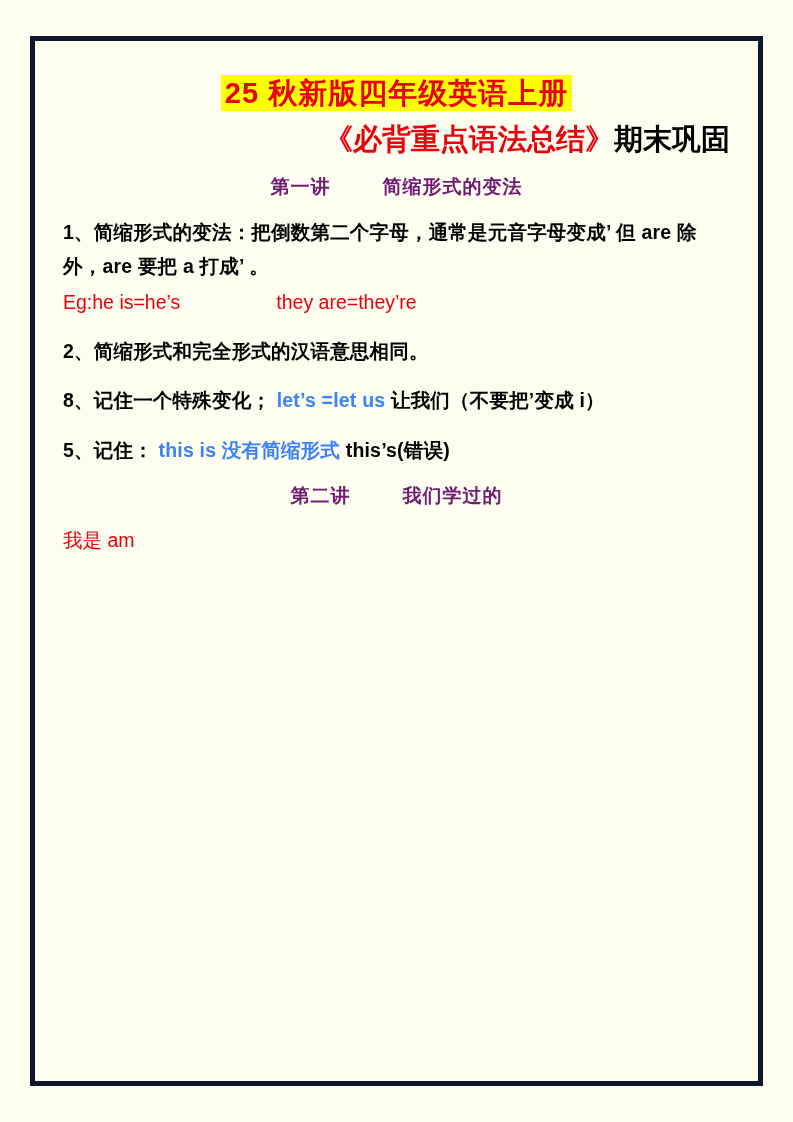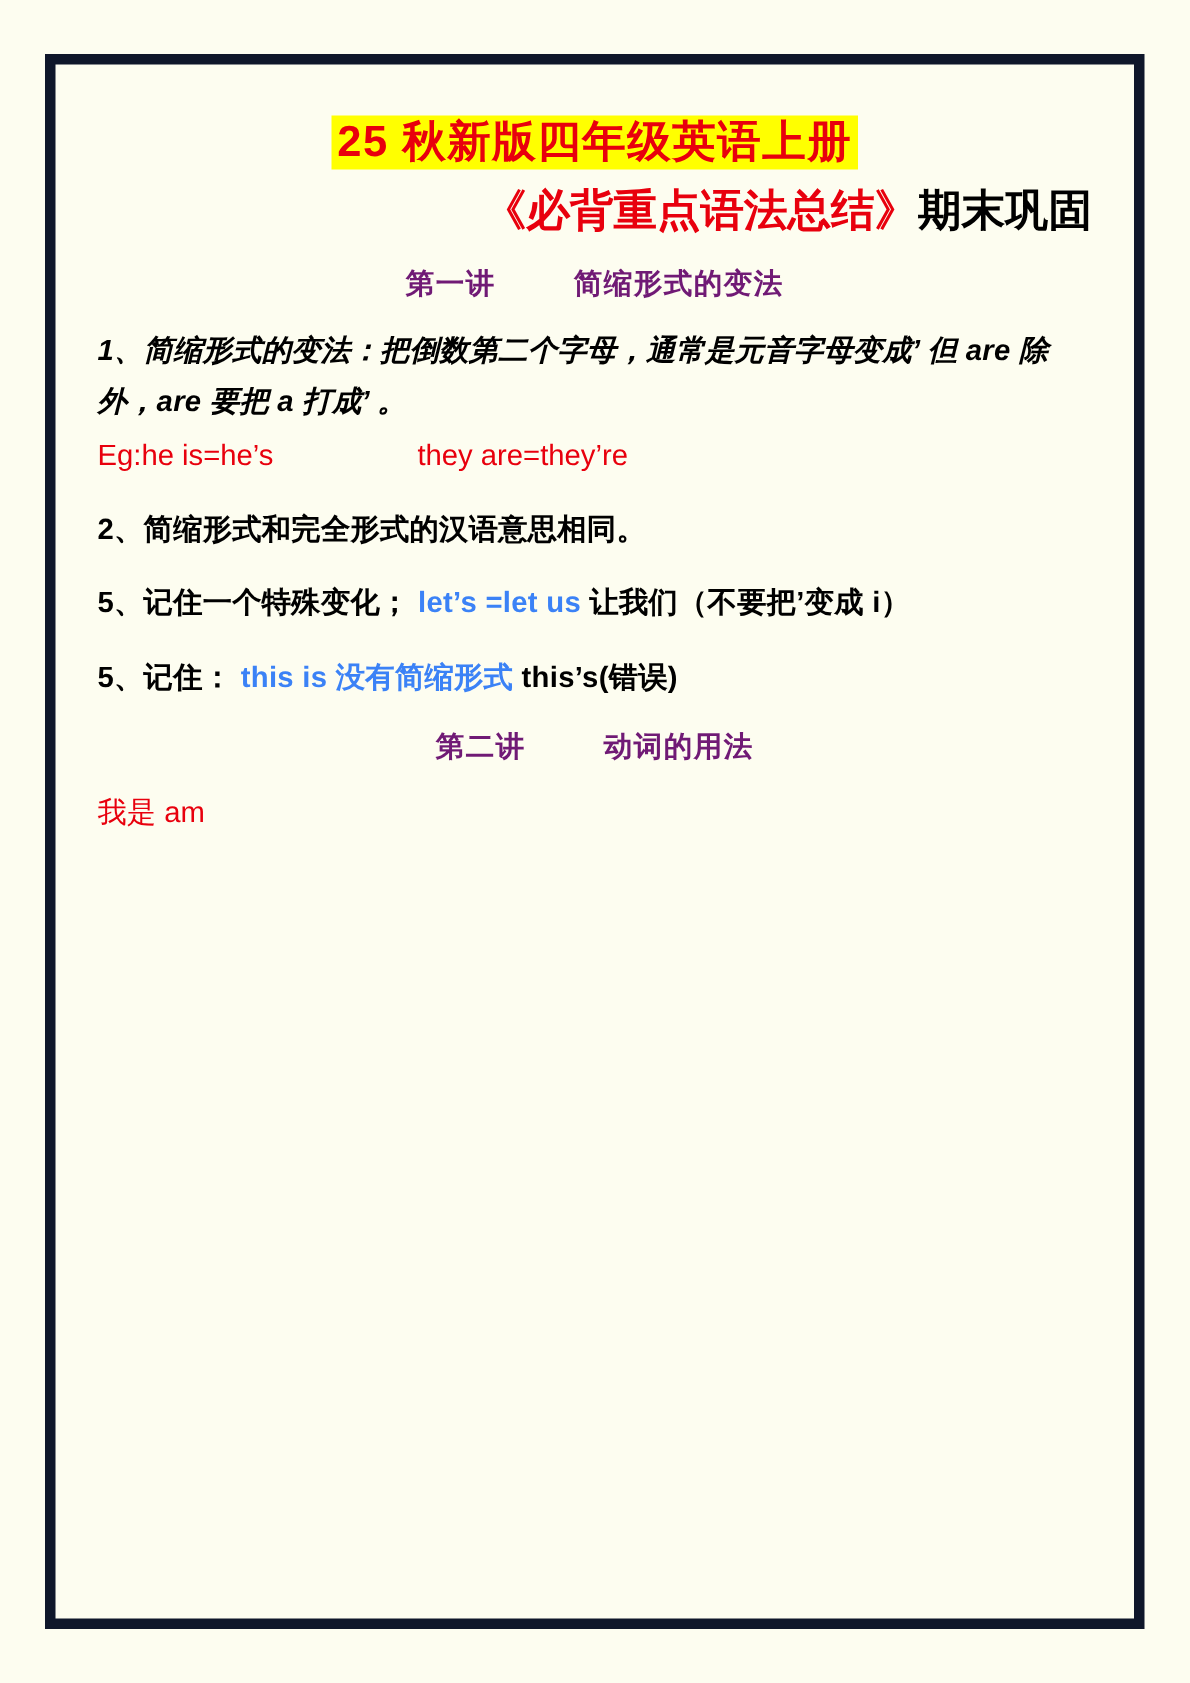--- a/index.html
+++ b/index.html
@@ -15,21 +15,21 @@
   }
   .page {
     position: relative;
     width: 793px;
     height: 1122px;
     background: #fdfdf0;
     box-sizing: border-box;
     padding: 36px 30px;
   }
   .frame {
-    border: 7px solid #0f172a;
+    border: 5px solid #0f172a;
     width: 100%;
     height: 100%;
     box-sizing: border-box;
     padding: 26px 28px 10px 28px;
     background: #fdfdf0;
     overflow: hidden;
   }
   .title-1 {
     text-align: center;
     font-size: 29px;
@@ -69,21 +69,20 @@
   .para {
     font-size: 19.5px;
     font-weight: bold;
     color: #000;
     line-height: 1.72;
     margin: 0 0 16px 0;
     letter-spacing: 0.2px;
   }
   .para.tight {
     margin-bottom: 4px;
-    font-style: italic;
   }
   .eg {
     font-size: 19.5px;
     font-weight: normal;
     color: #e8000d;
     line-height: 1.6;
     margin: 0 0 16px 0;
   }
   .eg .gap2 {
     display: inline-block;
@@ -116,27 +115,27 @@
 
     <div class="para tight">1、简缩形式的变法：把倒数第二个字母，通常是元音字母变成’ 但 are 除外，are 要把 a 打成’ 。</div>
     <div class="eg">
       <span>Eg:he is=he’s</span><span class="gap2"></span><span>they are=they’re</span>
     </div>
 
     <div class="para">2、简缩形式和完全形式的汉语意思相同。</div>
 
 
     <div class="para">
-      <span>5、记住一个特殊变化；</span> <span class="red">let’s =let us</span> <span>让我们（不要把’变成 i）</span>
+      <span>8、记住一个特殊变化；</span> <span class="red">let’s =let us</span> <span>让我们（不要把’变成 i）</span>
     </div>
 
     <div class="para">
       <span>5、记住：</span> <span class="red">this is 没有简缩形式</span> <span>this’s(错误)</span>
     </div>
 
     <div class="lecture">
-      <span>第二讲</span><span class="gap"></span><span>动词的用法</span>
+      <span>第二讲</span><span class="gap"></span><span>我们学过的</span>
     </div>
 
     <div class="eg">我是 am</div>
 
   </div>
 </div>
 
 </body></html>

